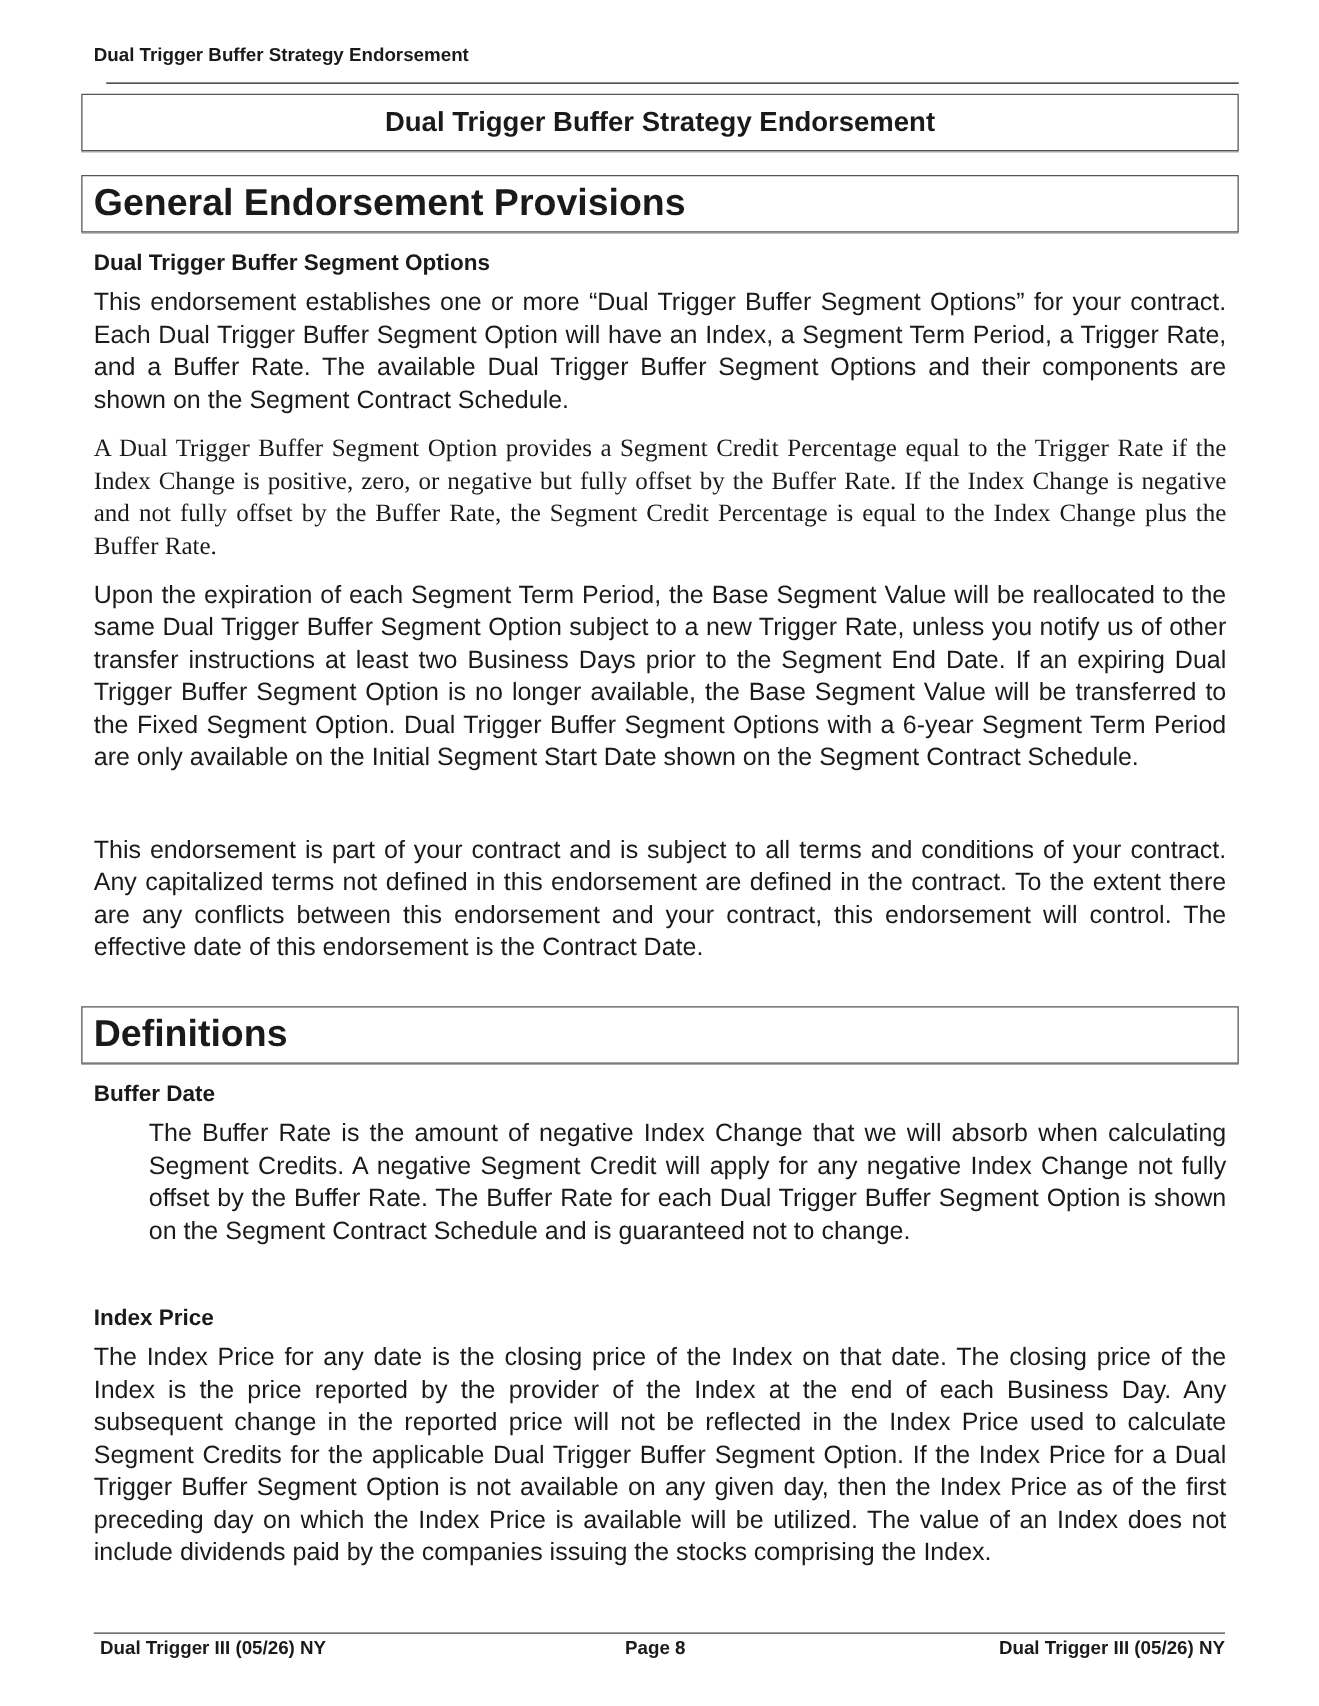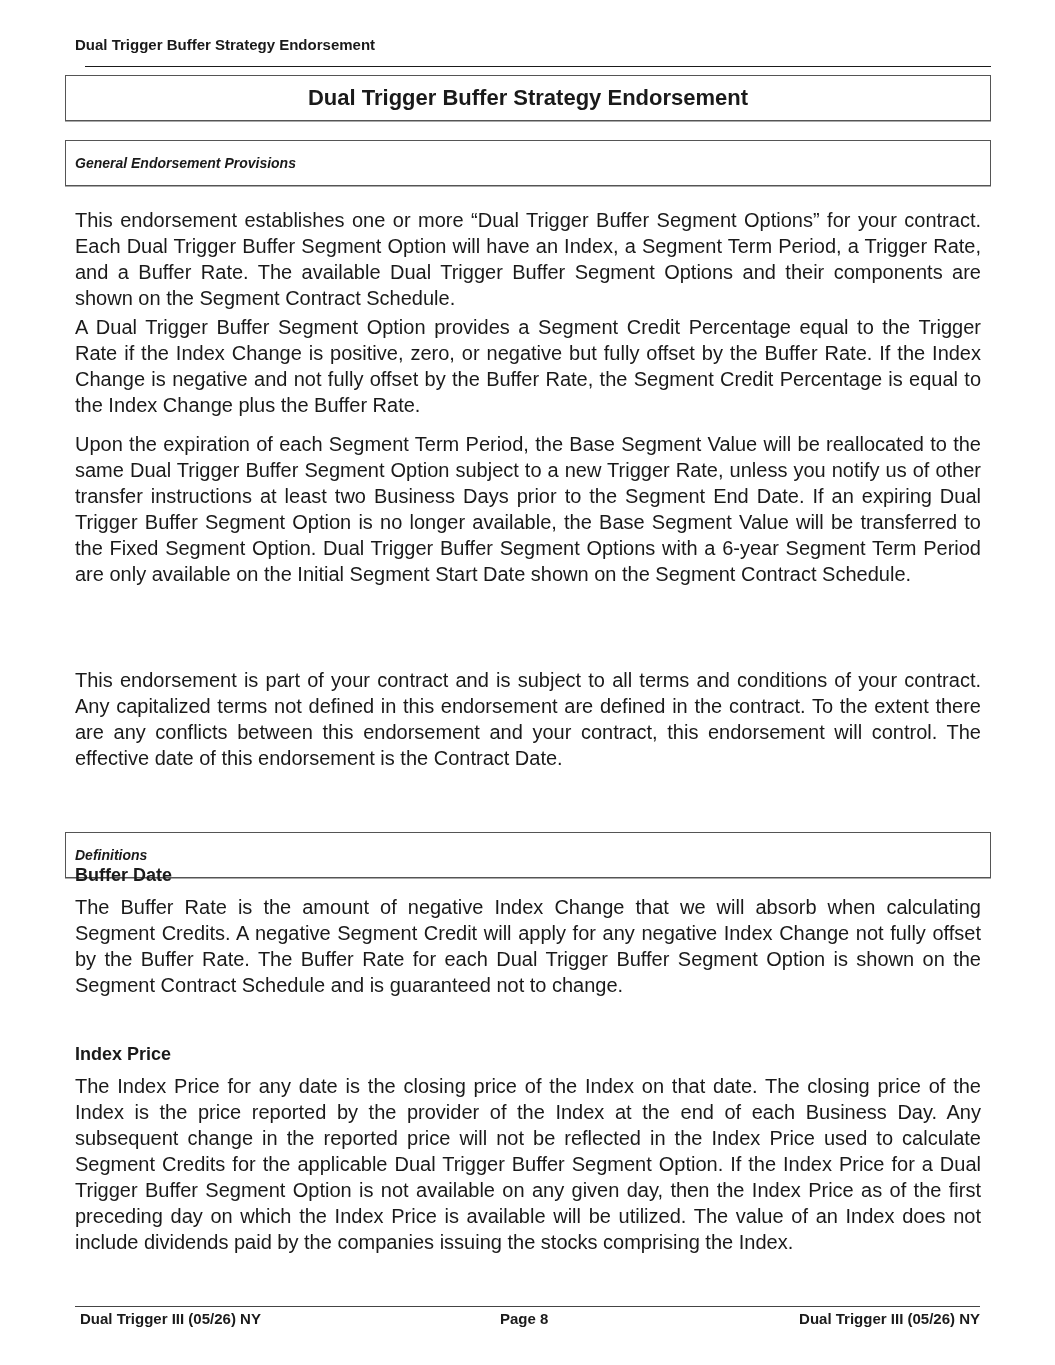--- a/index.html
+++ b/index.html
@@ -54,26 +54,25 @@
   .title-box.main {
     top: 75px;
     height: 44px;
     text-align: center;
     font-size: 22px;
     font-weight: bold;
     line-height: 44px;
   }
   .title-box.section {
     height: 44px;
-    font-size: 14px;
+    font-size: 30px;
     font-weight: bold;
     line-height: 44px;
     padding-left: 9px;
     width: 915px;
-    font-style: italic;
   }
   .content {
     position: absolute;
     left: 75px;
     width: 906px;
   }
   .subhead {
     font-size: 18px;
     font-weight: bold;
     margin: 0;
@@ -110,34 +109,35 @@
 <div class="page-header">
   <span class="left">Dual Trigger Buffer Strategy Endorsement</span>
 </div>
 <div class="header-rule"></div>
 
 <div class="title-box main">Dual Trigger Buffer Strategy Endorsement</div>
 
 <div class="title-box section" style="top:140px;">General Endorsement Provisions</div>
 
 <div class="content" style="top:199px;">
+  <h3 class="subhead">Dual Trigger Buffer Segment Options</h3>
   <p class="para" style="margin-top:8px;">This endorsement establishes one or more “Dual Trigger Buffer Segment Options” for your contract. Each Dual Trigger Buffer Segment Option will have an Index, a Segment Term Period, a Trigger Rate, and a Buffer Rate. The available Dual Trigger Buffer Segment Options and their components are shown on the Segment Contract Schedule.</p>
-  <p class="para" style="margin-top:3px;">A Dual Trigger Buffer Segment Option provides a Segment Credit Percentage equal to the Trigger Rate if the Index Change is positive, zero, or negative but fully offset by the Buffer Rate. If the Index Change is negative and not fully offset by the Buffer Rate, the Segment Credit Percentage is equal to the Index Change plus the Buffer Rate.</p>
+  <p class="para" style="margin-top:13px;font-family:Liberation Serif, serif;">A Dual Trigger Buffer Segment Option provides a Segment Credit Percentage equal to the Trigger Rate if the Index Change is positive, zero, or negative but fully offset by the Buffer Rate. If the Index Change is negative and not fully offset by the Buffer Rate, the Segment Credit Percentage is equal to the Index Change plus the Buffer Rate.</p>
   <p class="para" style="margin-top:13px;">Upon the expiration of each Segment Term Period, the Base Segment Value will be reallocated to the same Dual Trigger Buffer Segment Option subject to a new Trigger Rate, unless you notify us of other transfer instructions at least two Business Days prior to the Segment End Date. If an expiring Dual Trigger Buffer Segment Option is no longer available, the Base Segment Value will be transferred to the Fixed Segment Option. Dual Trigger Buffer Segment Options with a 6-year Segment Term Period are only available on the Initial Segment Start Date shown on the Segment Contract Schedule.</p>
 </div>
 
 <div class="content" style="top:659px;">
   <p class="para" style="margin-top:8px;">This endorsement is part of your contract and is subject to all terms and conditions of your contract. Any capitalized terms not defined in this endorsement are defined in the contract. To the extent there are any conflicts between this endorsement and your contract, this endorsement will control. The effective date of this endorsement is the Contract Date.</p>
 </div>
 
-<div class="title-box section" style="top:832px;">Definitions</div>
+<div class="title-box section" style="top:805px;">Definitions</div>
 
 <div class="content" style="top:864px;">
   <h3 class="subhead">Buffer Date</h3>
-  <p class="para" style="margin-top:8px;">The Buffer Rate is the amount of negative Index Change that we will absorb when calculating Segment Credits. A negative Segment Credit will apply for any negative Index Change not fully offset by the Buffer Rate. The Buffer Rate for each Dual Trigger Buffer Segment Option is shown on the Segment Contract Schedule and is guaranteed not to change.</p>
+  <p class="para" style="margin-top:8px;margin-left:44px;">The Buffer Rate is the amount of negative Index Change that we will absorb when calculating Segment Credits. A negative Segment Credit will apply for any negative Index Change not fully offset by the Buffer Rate. The Buffer Rate for each Dual Trigger Buffer Segment Option is shown on the Segment Contract Schedule and is guaranteed not to change.</p>
 </div>
 
 <div class="content" style="top:1013px;margin-top:30px;">
   <h3 class="subhead">Index Price</h3>
   <p class="para" style="margin-top:8px;">The Index Price for any date is the closing price of the Index on that date. The closing price of the Index is the price reported by the provider of the Index at the end of each Business Day. Any subsequent change in the reported price will not be reflected in the Index Price used to calculate Segment Credits for the applicable Dual Trigger Buffer Segment Option. If the Index Price for a Dual Trigger Buffer Segment Option is not available on any given day, then the Index Price as of the first preceding day on which the Index Price is available will be utilized. The value of an Index does not include dividends paid by the companies issuing the stocks comprising the Index.</p>
 </div>
 
 <div class="footer-rule"></div>
 <div class="page-footer">
   <span class="f-left">Dual Trigger III (05/26) NY</span>

